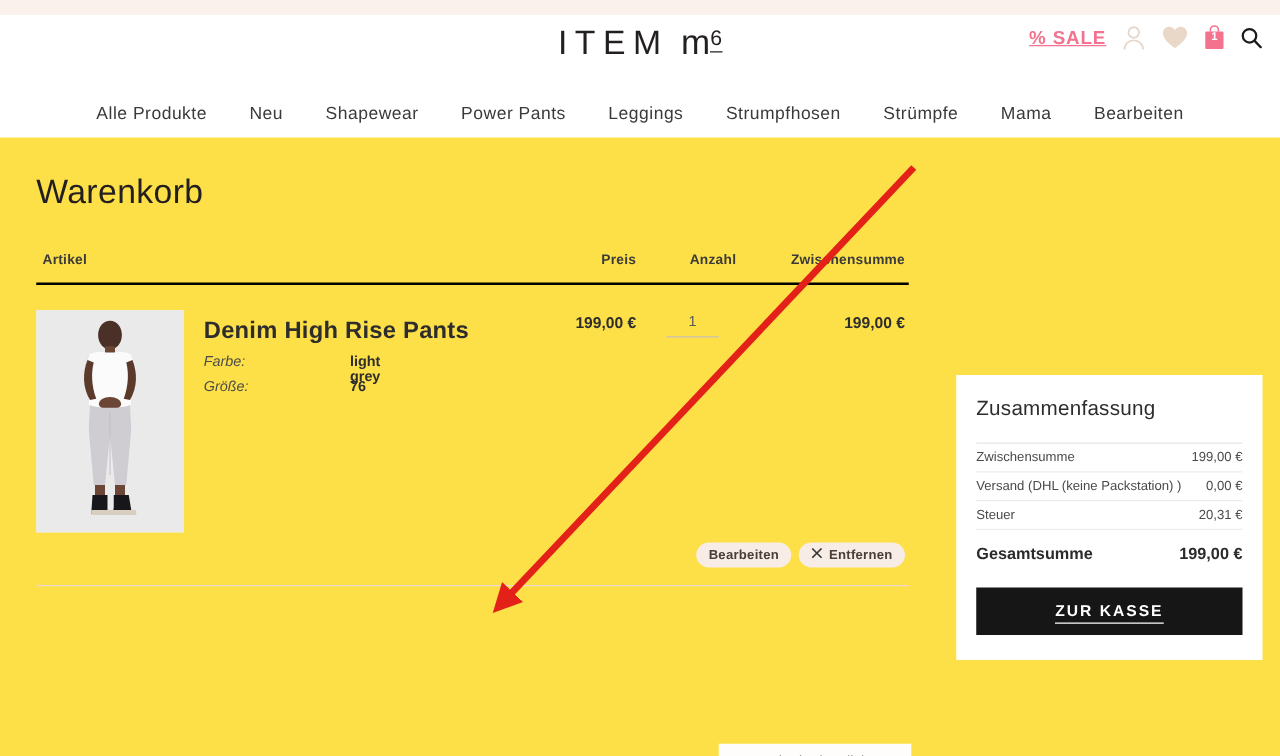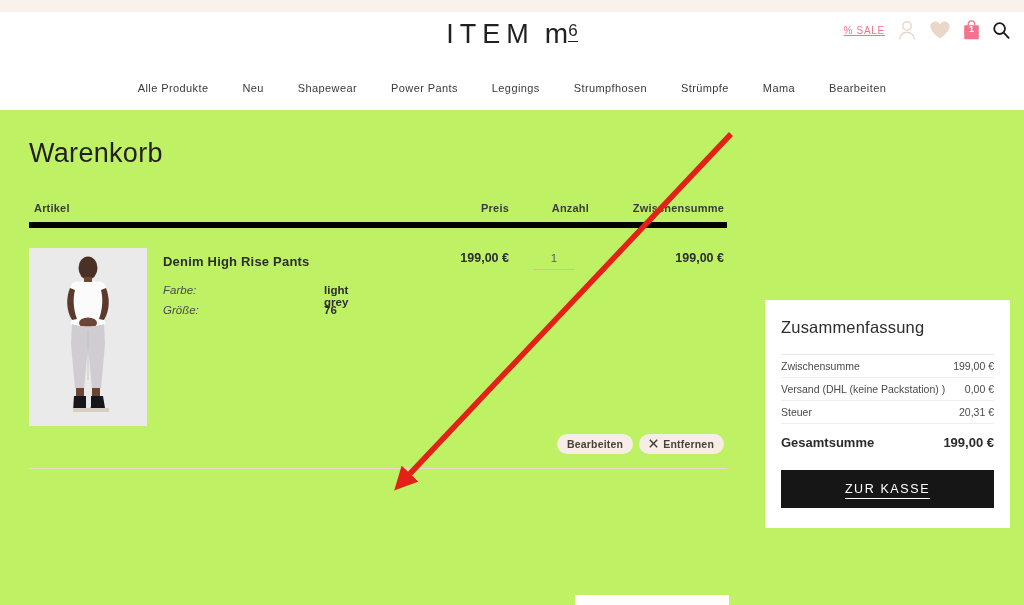--- a/index.html
+++ b/index.html
@@ -27,77 +27,77 @@
   .logo .lg-six {
     font-size: 17px; position: relative; top: -7px; left: 0px;
     border-bottom: 1.5px solid #231f20; padding-bottom: 1px; letter-spacing: 0;
   }
 
   .util {
     position: absolute; right: 14px; top: 6px;
     display: flex; align-items: center; gap: 12px; height: 24px;
   }
   .sale-link {
-    color: #f4728e; font-size: 10px; font-weight: 400; letter-spacing: 0.7px;
+    color: #f4728e; font-size: 15px; font-weight: 700; letter-spacing: 0.7px;
     white-space: nowrap;
   }
   .icon-btn { display: flex; align-items: center; justify-content: center; }
   .bag-badge {
     position: relative; width: 17px; height: 20px;
   }
   .bag-badge .bag-num {
     position: absolute; left: 0; top: 4px; width: 17px; text-align: center;
     color: #fff; font-size: 9px; font-weight: 700;
   }
 
   
   .nav {
     position: absolute; left: 0; top: 70px; width: 1024px;
     display: flex; justify-content: center; align-items: center; gap: 0;
   }
   .nav a {
-    color: #3a3a3a; font-size: 11px; letter-spacing: 0.4px;
+    color: #3a3a3a; font-size: 14px; letter-spacing: 0.4px;
     text-decoration: none; padding: 0 17px; white-space: nowrap;
   }
 
   
-  .main { position: absolute; left: 0; top: 110px; width: 1024px; height: 495px; background: #bef264; }
+  .main { position: absolute; left: 0; top: 110px; width: 1024px; height: 495px; background: #fde047; }
 
   .page-title {
     position: absolute; left: 29px; top: 28px;
     font-size: 27px; color: #231f20; font-weight: 400; letter-spacing: 0.3px;
   }
 
   
   .cart { position: absolute; left: 29px; top: 92px; width: 698px; }
   .cart-head {
     position: relative; height: 26px;
-    border-bottom: 6px solid #000000;
+    border-bottom: 2px solid #000000;
   }
   .cart-head .th {
     position: absolute; top: 0;
     font-size: 11px; font-weight: 700; color: #3b3b3b; letter-spacing: 0.2px;
   }
   .th-artikel { left: 5px; }
   .th-preis { left: 420px; width: 60px; text-align: right; }
   .th-anzahl { left: 490px; width: 70px; text-align: right; }
   .th-zwisch { left: 580px; width: 115px; text-align: right; }
 
   .cart-row { position: relative; height: 200px; padding-top: 20px; }
   .prod-img {
     position: absolute; left: 0px; top: 20px; width: 118px; height: 178px;
     background: #efefef; overflow: hidden;
   }
   .prod-name {
     position: absolute; left: 134px; top: 26px;
-    font-size: 13px; font-weight: 700; color: #2d2d2d; letter-spacing: 0.2px;
+    font-size: 19px; font-weight: 700; color: #2d2d2d; letter-spacing: 0.2px;
   }
   .opt-row { position: absolute; left: 134px; font-size: 11.5px; color: #4a4a4a; }
   .opt-row .ok { position: absolute; left: 0; width: 120px; font-style: italic; }
-  .opt-row .ov { position: absolute; left: 117px; font-weight: 700; color: #2d2d2d; margin-left: 44px; }
+  .opt-row .ov { position: absolute; left: 117px; font-weight: 700; color: #2d2d2d; }
   .opt-1 { top: 56px; }
   .opt-2 { top: 76px; }
 
   .cell-preis {
     position: absolute; left: 420px; top: 23px; width: 60px; text-align: right;
     font-size: 12.5px; font-weight: 700; color: #2d2d2d;
   }
   .qty-wrap { position: absolute; left: 490px; top: 20px; width: 70px; text-align: center; }
   .qty-input {
     width: 42px; border: none; background: transparent; text-align: center;
@@ -149,21 +149,21 @@
   .sum-line.sep { border-bottom: 1px solid #ededed; }
   .sum-total {
     display: flex; align-items: center; height: 34px; margin-top: 1px;
   }
   .sum-total .st-label { flex: 1; font-size: 13px; font-weight: 700; color: #2b2b2b; }
   .sum-total .st-val { font-size: 13px; font-weight: 700; color: #2b2b2b; }
   .checkout-btn {
     display: block; width: 213px; height: 38px; margin-top: 11px;
     background: #161616; border: none; cursor: pointer;
     color: #ffffff; font-family: "Liberation Sans", sans-serif;
-    font-size: 12.5px; font-weight: 400; letter-spacing: 1.6px;
+    font-size: 12.5px; font-weight: 700; letter-spacing: 1.6px;
   }
   .checkout-btn span { border-bottom: 1.5px solid #ffffff; padding-bottom: 2px; }
 
   
   .annot { position: absolute; left: 0; top: 0; width: 1024px; height: 605px; pointer-events: none; }
 </style>
 </head>
 <body>
 
 <div id="page">

